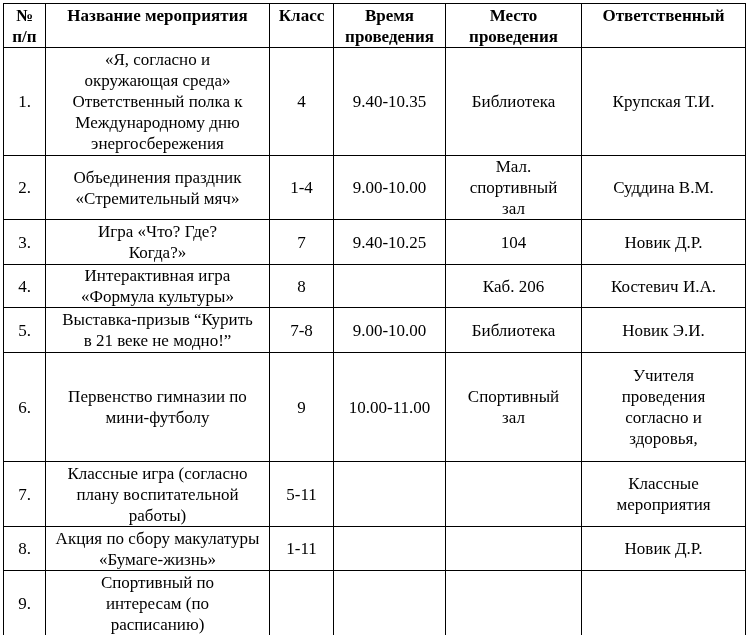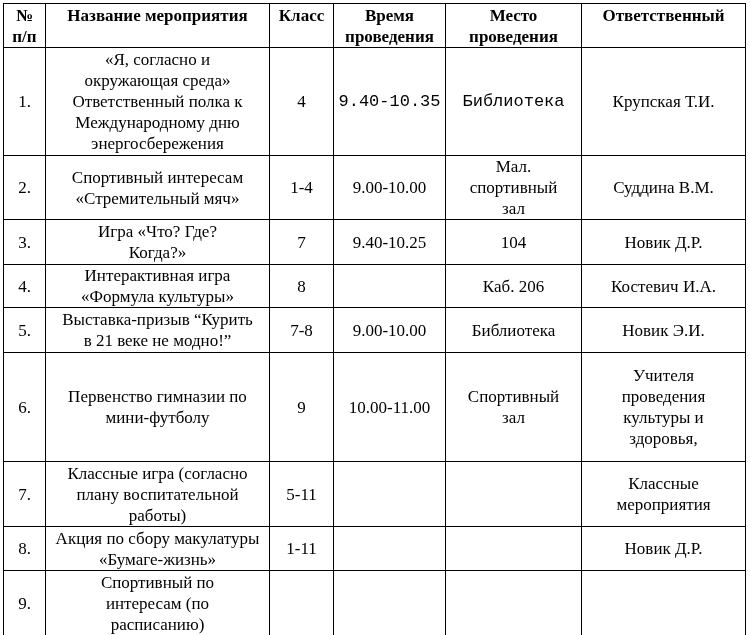--- a/index.html
+++ b/index.html
@@ -38,21 +38,20 @@
       padding-top: 1px;
       white-space: nowrap;
     }
     td.num {
       vertical-align: top;
       padding-top: 0px;
       text-align: center;
     }
     td.small {
       font-size: 15px;
-      font-family: Liberation Mono, monospace;
     }
     td.name { white-space: normal; }
     .nowrap { white-space: nowrap; }
     .ml { display: block; }
   </style>
 </head>
 <body>
 
 <table class="schedule">
   <colgroup>
@@ -97,21 +96,21 @@
         <td class="small">
           <span class="ml">Библиотека</span>
         </td>
         <td>
           <span class="ml">Крупская Т.И.</span>
         </td>
       </tr>
       <tr style="height: 64px;">
         <td class="num">2.</td>
         <td class="name">
-          <span class="ml">Спортивный интересам</span>
+          <span class="ml">Объединения праздник</span>
           <span class="ml">«Стремительный мяч»</span>
         </td>
         <td class="nowrap">1-4</td>
         <td class="nowrap">9.00-10.00</td>
         <td>
           <span class="ml">Мал.</span>
           <span class="ml">спортивный</span>
           <span class="ml">зал</span>
         </td>
         <td>
@@ -171,21 +170,21 @@
         </td>
         <td class="nowrap">9</td>
         <td class="nowrap">10.00-11.00</td>
         <td>
           <span class="ml">Спортивный</span>
           <span class="ml">зал</span>
         </td>
         <td>
           <span class="ml">Учителя</span>
           <span class="ml">проведения</span>
-          <span class="ml">культуры и</span>
+          <span class="ml">согласно и</span>
           <span class="ml">здоровья,</span>
         </td>
       </tr>
       <tr style="height: 65px;">
         <td class="num">7.</td>
         <td class="name">
           <span class="ml">Классные игра (согласно</span>
           <span class="ml">плану воспитательной</span>
           <span class="ml">работы)</span>
         </td>

